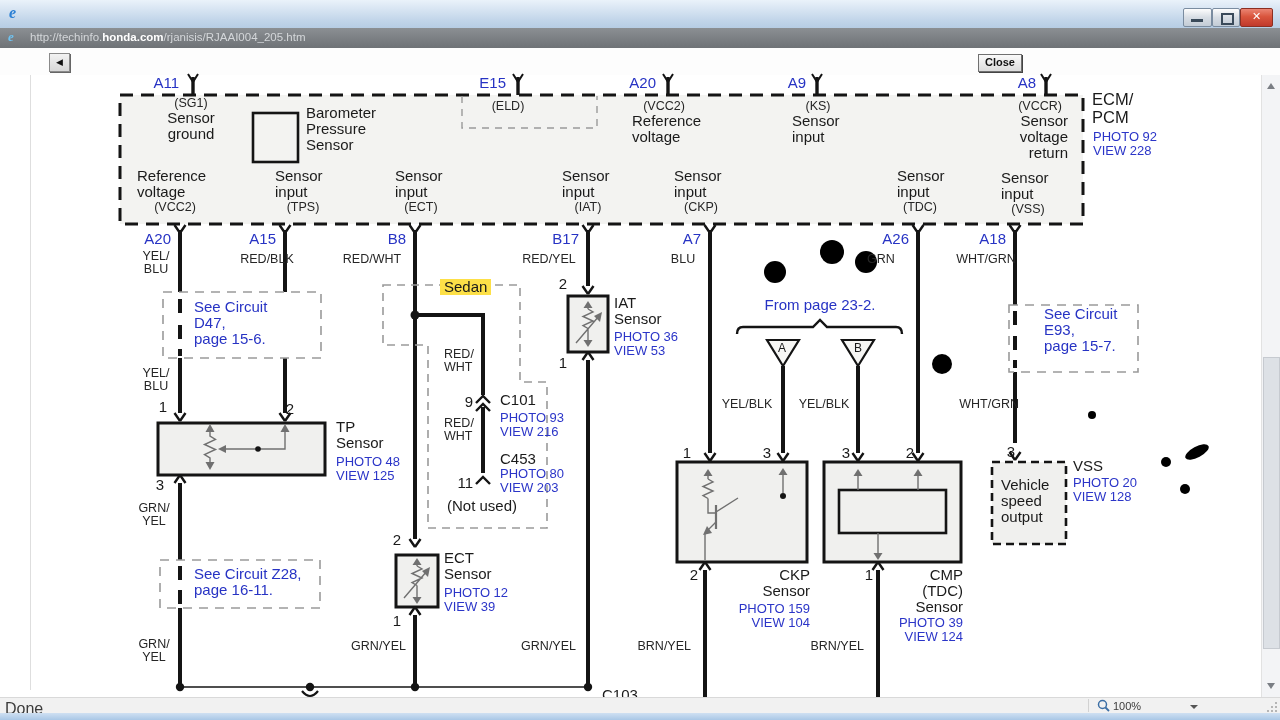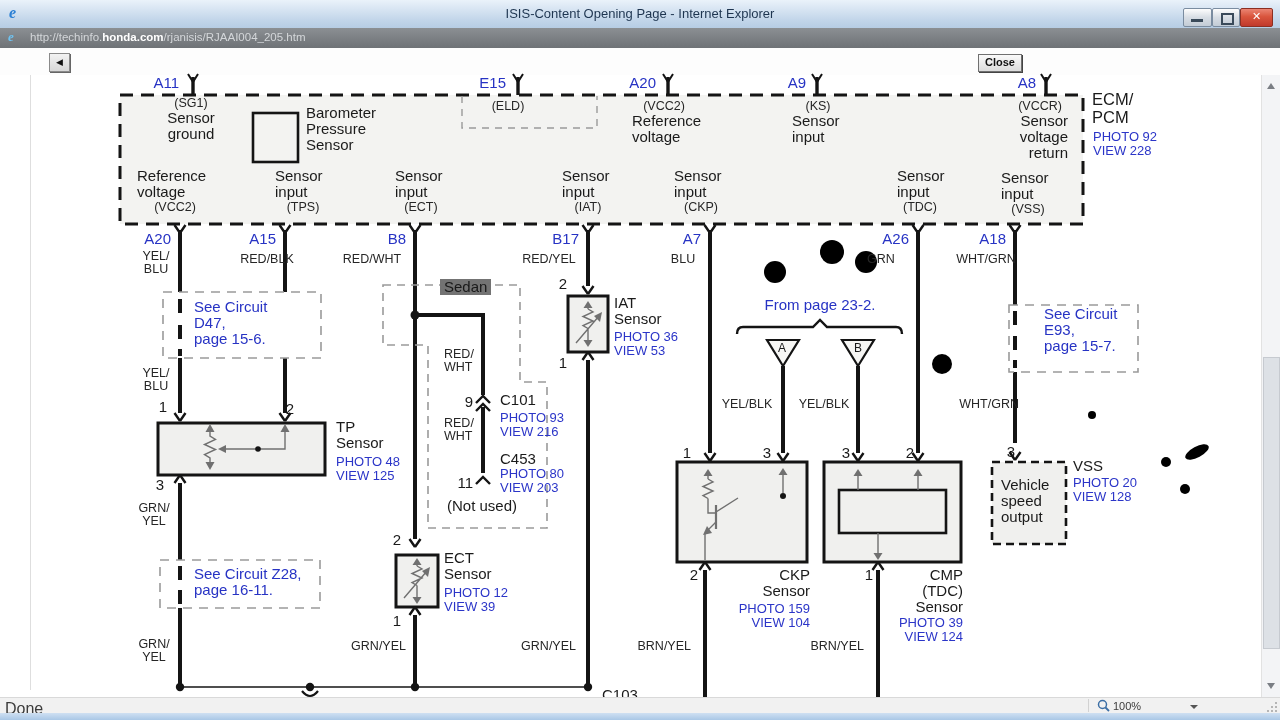--- a/index.html
+++ b/index.html
@@ -36,21 +36,21 @@
   .frameline{position:absolute;left:30px;top:75px;width:1px;height:615px;background:#dedede;}
   #stage{position:absolute;left:0;top:0;width:1280px;height:720px;pointer-events:none;}
   #stage svg{position:absolute;left:0;top:0;}
   .lbl{position:absolute;white-space:pre-line;line-height:1.06;font-size:15px;color:#1a1a1a;}
   .sm{font-size:12.5px;color:#262626;}
   .blue{color:#2733c4;}
   .lnk{font-size:13px;color:#2b35c8;}
   .big{font-size:16.5px;line-height:1.12;}
   .ac{transform:translateX(-50%);text-align:center;}
   .ar{transform:translateX(-100%);text-align:right;}
-  .bg{background:#737373;padding:0 4px;}
+  .bg{background:#fde047;padding:0 4px;}
   .tri-letter{font-size:12px;}
   
   .scroll{position:absolute;left:1261px;top:75px;width:18px;height:622px;background:#f3f4f6;border-left:1px solid #e2e2e2;}
   .s-up,.s-down{position:absolute;left:0;width:18px;height:18px;}
   .s-up{top:2px;} .s-down{bottom:2px;}
   .s-up:before{content:"";position:absolute;left:5px;top:6px;border-left:4px solid transparent;border-right:4px solid transparent;border-bottom:6px solid #7a7e84;}
   .s-down:before{content:"";position:absolute;left:5px;top:6px;border-left:4px solid transparent;border-right:4px solid transparent;border-top:6px solid #7a7e84;}
   .s-thumb{position:absolute;left:1px;top:282px;width:15px;height:290px;background:#dde1e6;border:1px solid #c6cad0;}
   
   .statusbar{position:absolute;left:0;top:697px;width:1280px;height:16px;background:#f1f1f1;border-top:1px solid #d9d9d9;}
@@ -62,21 +62,20 @@
   .grip i{position:absolute;width:2px;height:2px;background:#b5b5b5;}
   .bottomedge{position:absolute;left:0;top:713px;width:1280px;height:7px;background:linear-gradient(#cfe0f2,#a9c7e6);}
 </style>
 </head>
 <body>
 
 <div id="win">
 
   <div class="titlebar">
     <span class="app-icon">e</span>
-    <div class="title-text">ISIS-Content Opening Page - Internet Explorer</div>
     <div class="winbtn btn-min">
         <span class="glyph-min"></span>
       </div>
     <div class="winbtn btn-max">
         <span class="glyph-max"></span>
       </div>
     <div class="winbtn btn-close">
         <span class="glyph-x">✕</span>
       </div>
   </div>

